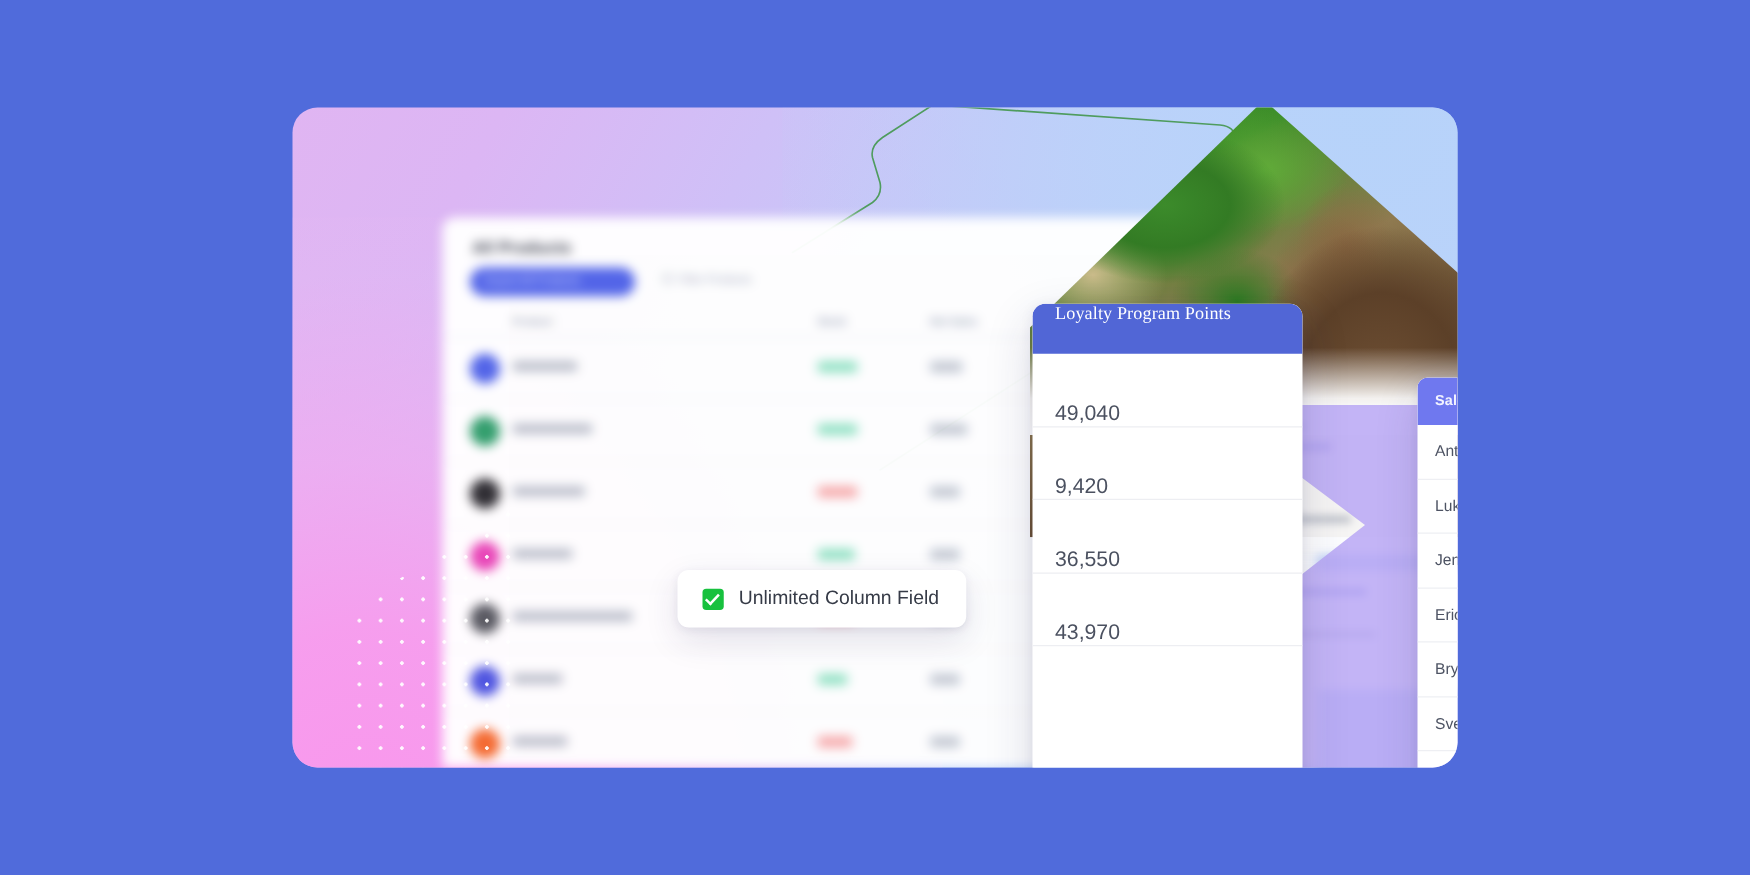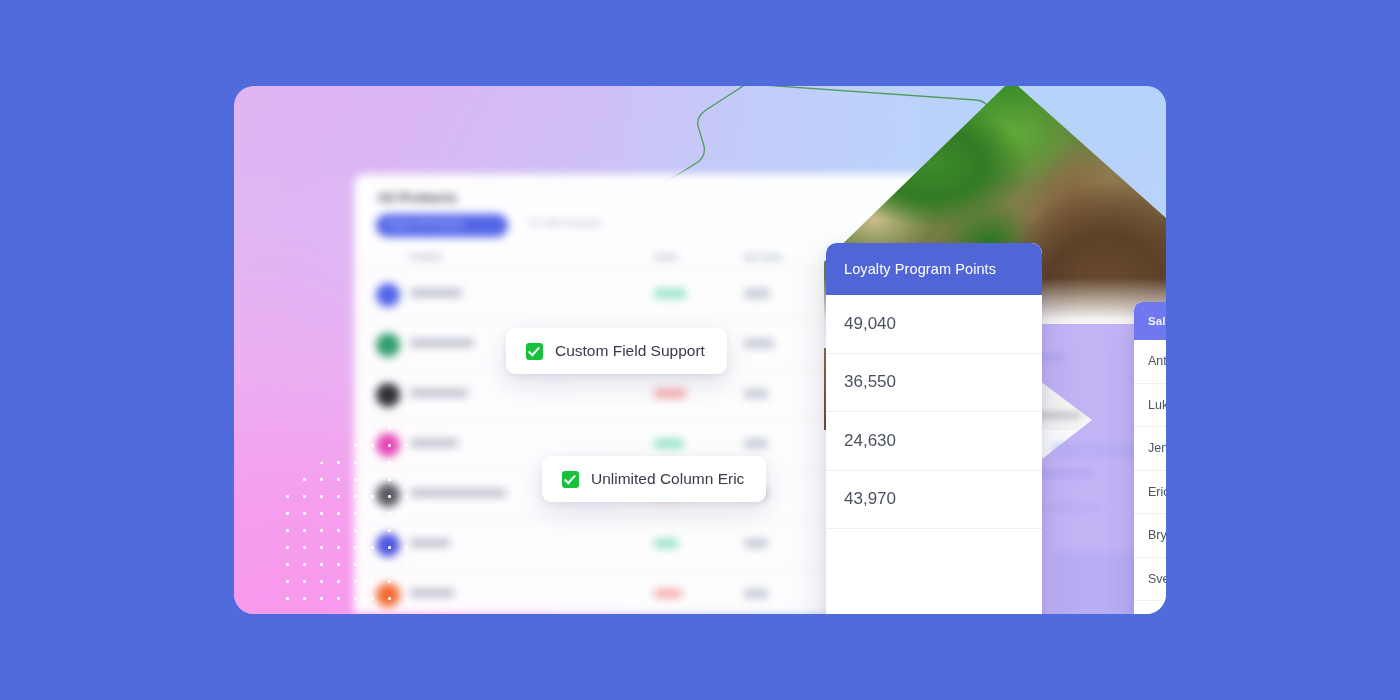--- a/index.html
+++ b/index.html
@@ -206,34 +206,35 @@
   #loyalty-panel {
     position: absolute;
     left: 592px; top: 157px;
     width: 216px; height: 457px;
     background: #ffffff;
     border-radius: 10px 10px 0 0;
     box-shadow: 0 14px 38px rgba(40,40,90,0.16), 0 2px 10px rgba(40,40,90,0.08);
     overflow: hidden;
   }
   #loyalty-header {
-    height: 52px;
+    height: 40px;
     background: #5166d6;
-    display: flex; align-items: center;
+    display: flex; align-items: flex-start;
     padding-left: 18px;
     border-radius: 10px 10px 0 0;
+    font-family: Liberation Serif, serif;
   }
   #loyalty-header .hdr-text {
     color: #ffffff;
     font-size: 14.5px;
     letter-spacing: 0.1px;
   }
   .loyalty-row {
     height: 58.5px;
-    display: flex; align-items: center;
+    display: flex; align-items: flex-end;
     padding-left: 18px;
     border-bottom: 1px solid #edeef2;
     font-size: 17px;
     color: #4b5160;
   }
 
   
   #agent-panel {
     position: absolute;
     left: 900px; top: 216px;
@@ -409,24 +410,24 @@
   <div id="dot-grid"></div>
 
   <div id="loyalty-panel">
     <div id="loyalty-header">
       <span class="hdr-text">Loyalty Program Points</span>
     </div>
     <div class="loyalty-row">
         <span>49,040</span>
       </div>
     <div class="loyalty-row">
+        <span>9,420</span>
+      </div>
+    <div class="loyalty-row">
         <span>36,550</span>
-      </div>
-    <div class="loyalty-row">
-        <span>24,630</span>
       </div>
     <div class="loyalty-row">
         <span>43,970</span>
       </div>
 
   </div>
 
   <div id="agent-panel">
     <div id="agent-header">
       <span class="hdr-text">Sales Agent</span>
@@ -446,22 +447,18 @@
     <div class="agent-row">
         <span>Bryce C.</span>
       </div>
     <div class="agent-row">
         <span>Sven R.</span>
       </div>
     <div class="agent-row"></div>
 
   </div>
 
-  <div class="feature-chip" id="chip-0">
-    <i class="chk"></i>
-    <span class="lbl">Custom Field Support</span>
-  </div>
   <div class="feature-chip" id="chip-2">
     <i class="chk"></i>
-    <span class="lbl">Unlimited Column Eric</span>
+    <span class="lbl">Unlimited Column Field</span>
   </div>
 
 </div>
 
 </body></html>

